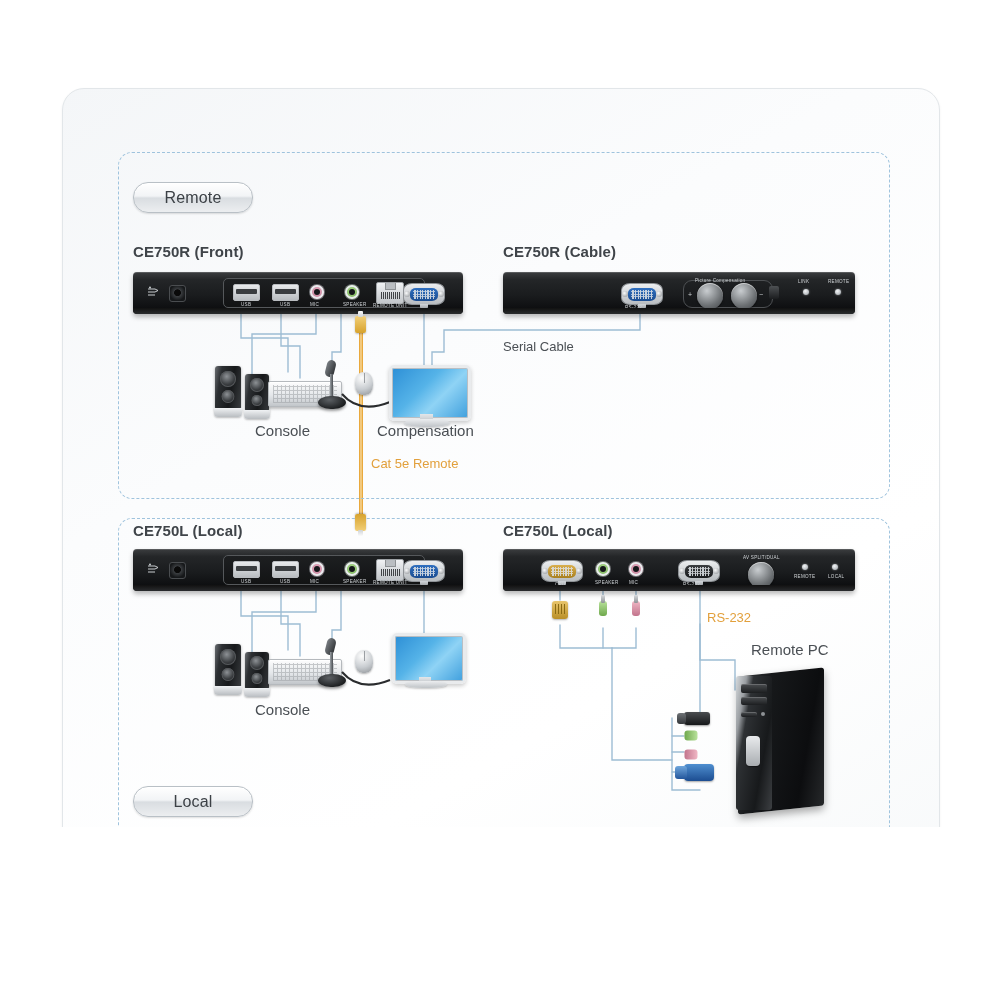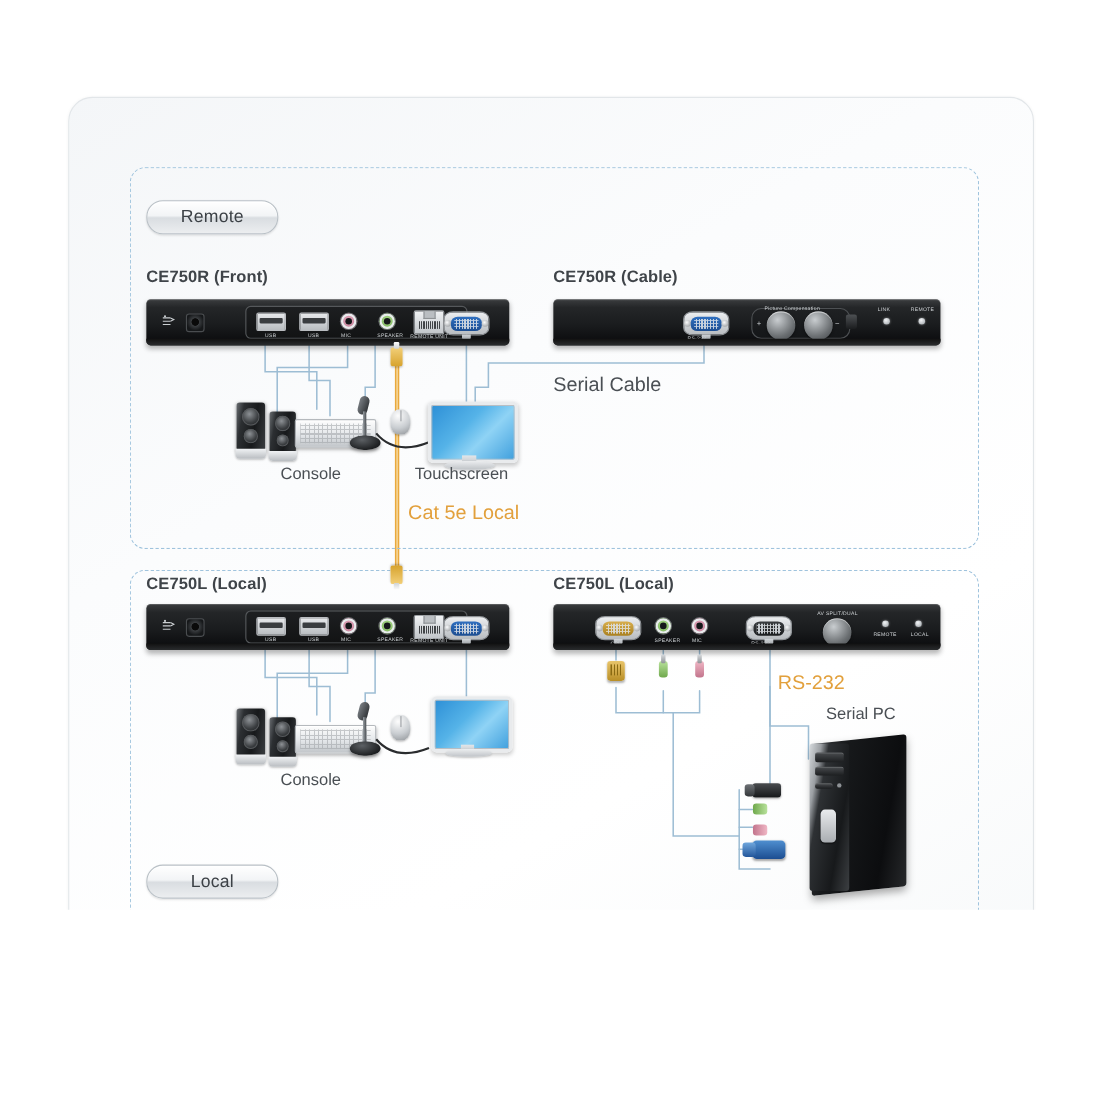--- a/index.html
+++ b/index.html
@@ -109,21 +109,21 @@
   .knob.big{width:26px;height:26px;}
   .led{position:absolute;width:6px;height:6px;border-radius:50%;
        background:radial-gradient(circle at 40% 35%,#f2f4f6,#9aa0a5);
        box-shadow:0 0 2px rgba(255,255,255,.5);}
   .sym{position:absolute;color:#cfd3d6;font-size:7px;line-height:7px;}
 
   
   svg.wires{position:absolute;left:0;top:0;width:1000px;height:1000px;overflow:visible;}
 
   
-  .wire-label{position:absolute;font-size:18px;color:#4a4f54;white-space:nowrap;}
+  .wire-label{position:absolute;font-size:13px;color:#4a4f54;white-space:nowrap;}
   .wire-label.orange{color:#e2a03c;}
   #lbl-serial{left:503px;top:339px;}
   #lbl-cat5e{left:371px;top:456px;}
   #lbl-rs232{left:707px;top:610px;}
 
   
   .cap{position:absolute;font-size:15px;color:#4a4f54;white-space:nowrap;}
   #cap-console-1{left:255px;top:422px;}
   #cap-touch{left:377px;top:422px;}
   #cap-console-2{left:255px;top:701px;}
@@ -435,21 +435,21 @@
   </div>
 
   <div class="rj-end" style="left:355px;top:316px;">
       <i></i>
     </div>
   <div class="rj-end" style="left:355px;top:514px;transform:rotate(180deg);">
       <i></i>
     </div>
 
   <div class="wire-label" id="lbl-serial">Serial Cable</div>
-  <div class="wire-label orange" id="lbl-cat5e">Cat 5e Local</div>
+  <div class="wire-label orange" id="lbl-cat5e">Cat 5e Remote</div>
   <div class="wire-label orange" id="lbl-rs232">RS-232</div>
 
   <div>
 
     <div class="spk" style="left:215px;top:366px;width:26px;height:44px;">
       <div class="cone" style="top:5px;width:16px;height:16px;"></div>
       <div class="cone" style="top:24px;width:13px;height:13px;"></div>
     </div>
     <div class="spk-foot" style="left:214px;top:408px;width:28px;"></div>
     <div class="spk" style="left:245px;top:374px;width:24px;height:38px;">
@@ -473,21 +473,21 @@
       <path d="M2,2 C14,16 30,18 50,10" stroke="#2a2c2e" stroke-width="2" fill="none"></path>
     </svg>
   </div>
   <div class="cap" id="cap-console-1">Console</div>
 
   <div class="monitor">
     <div class="mon-bez" style="left:389px;top:365px;width:76px;height:50px;"></div>
     <div class="mon-neck" style="left:420px;top:414px;width:13px;height:8px;"></div>
     <div class="mon-base" style="left:404px;top:419px;width:46px;height:8px;"></div>
   </div>
-  <div class="cap" id="cap-touch">Touchscreen</div>
+  <div class="cap" id="cap-touch">Compensation</div>
 
   <div>
     <div class="spk" style="left:215px;top:644px;width:26px;height:44px;">
       <div class="cone" style="top:5px;width:16px;height:16px;"></div>
       <div class="cone" style="top:24px;width:13px;height:13px;"></div>
     </div>
     <div class="spk-foot" style="left:214px;top:686px;width:28px;"></div>
     <div class="spk" style="left:245px;top:652px;width:24px;height:38px;">
       <div class="cone" style="top:4px;width:14px;height:14px;"></div>
       <div class="cone" style="top:21px;width:11px;height:11px;"></div>
@@ -538,15 +538,15 @@
 
   <div class="tower">
     <div class="side" style="left:738px;top:672px;width:86px;height:138px;transform:skewY(-6deg);"></div>
     <div class="face" style="left:736px;top:676px;width:36px;height:134px;"></div>
     <div class="bay" style="left:741px;top:684px;width:26px;height:9px;"></div>
     <div class="bay" style="left:741px;top:697px;width:26px;height:8px;"></div>
     <div class="bay" style="left:741px;top:712px;width:16px;height:5px;"></div>
     <div class="dot" style="left:761px;top:712px;"></div>
     <div class="pwr" style="left:746px;top:736px;width:14px;height:30px;"></div>
   </div>
-  <div class="cap" id="cap-localpc">Serial PC</div>
+  <div class="cap" id="cap-localpc">Remote PC</div>
 
 </div>
 
 </body></html>

